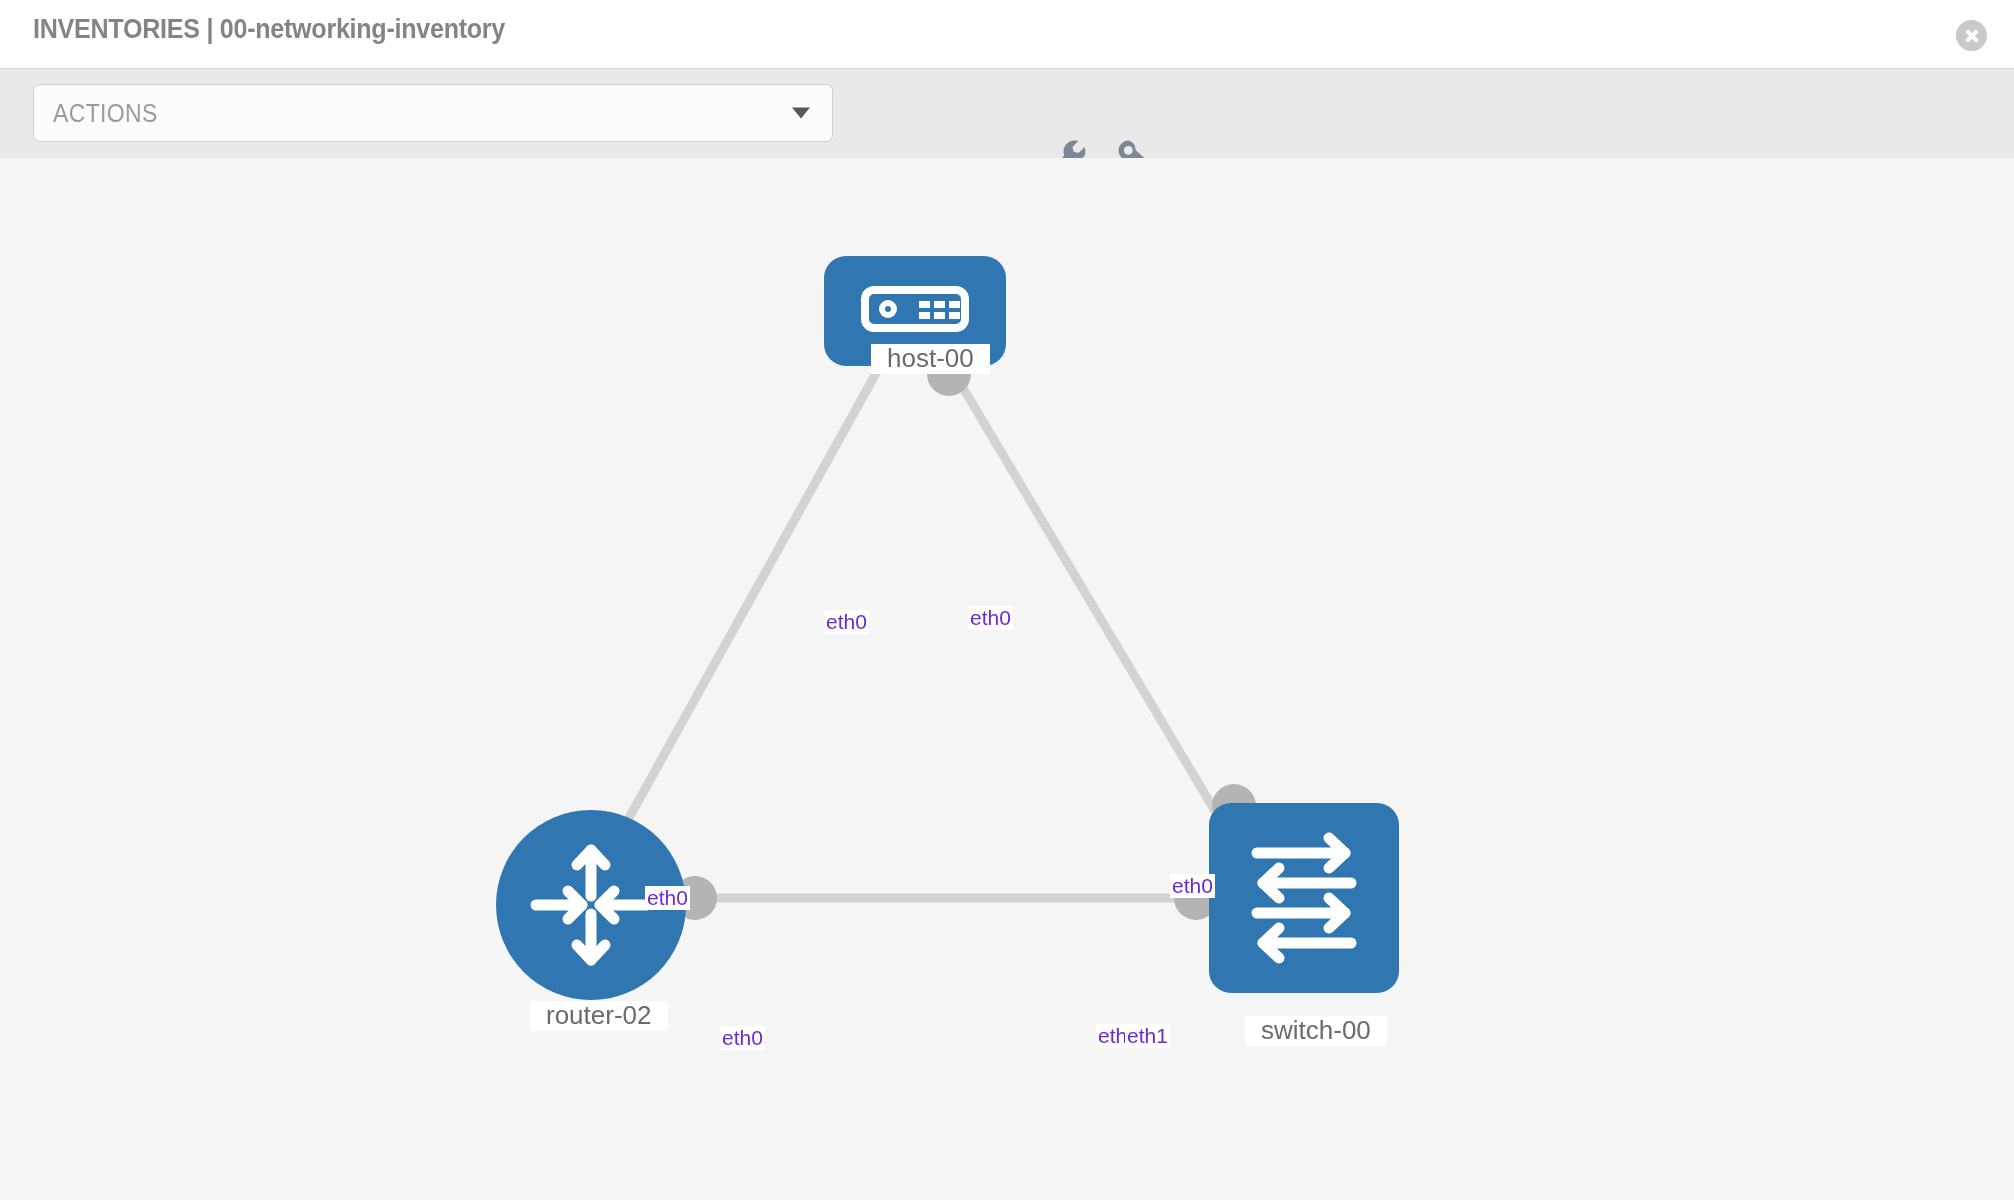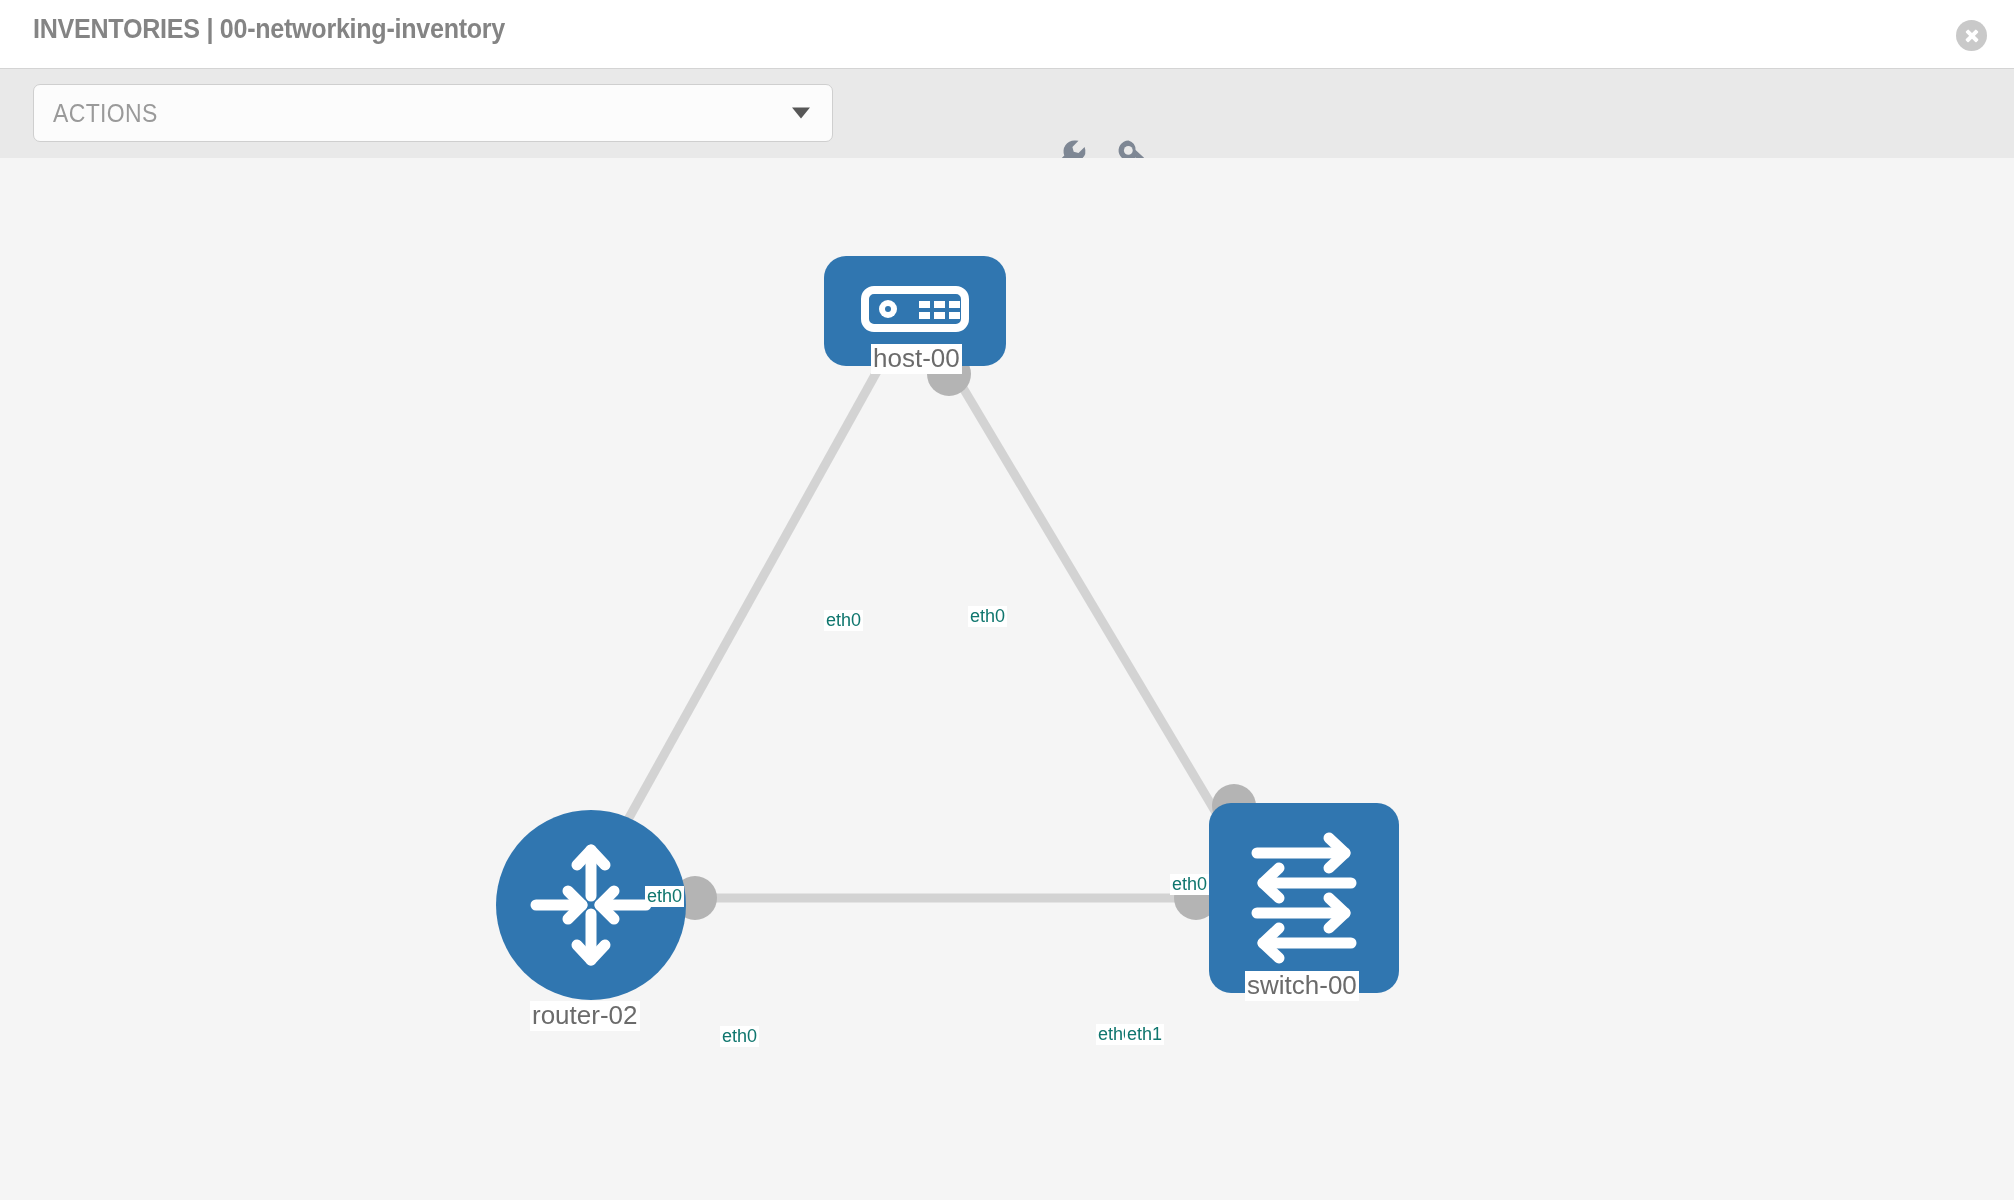--- a/index.html
+++ b/index.html
@@ -84,25 +84,25 @@
     position: absolute; left: 0; top: 0; width: 100%; height: 100%;
     background: #3076b0;
   }
   .node-shape.rounded { border-radius: 22px; }
   .node-shape.circle  { border-radius: 50%; }
   .node-glyph { position: absolute; left: 0; top: 0; width: 100%; height: 100%; }
 
   .node-label {
     position: absolute; white-space: nowrap;
     font-size: 26px; color: #6b6b6b; background: #ffffff;
-    padding: 0 2px; line-height: 1.15;
+    padding: 0 16px; line-height: 1.15;
   }
   .edge-label {
     position: absolute; white-space: nowrap;
-    font-size: 18px; color: #0f766e; background: #ffffff;
+    font-size: 21px; color: #6d28d9; background: #ffffff;
     padding: 0 2px; line-height: 1.15;
   }
 </style>
 </head>
 <body>
 
 <div id="app">
 
   <div id="header">
     <div id="page-title">INVENTORIES | 00-networking-inventory</div>
@@ -190,21 +190,21 @@
           <line x1="48" y1="110" x2="136" y2="110"></line>
           <polyline points="120,95 136,110 120,125"></polyline>
           <line x1="142" y1="140" x2="54" y2="140"></line>
           <polyline points="70,125 54,140 70,155"></polyline>
         </g>
       </svg>
     </div>
 
     <div class="node-label" style="left:871px; top:186px;">host-00</div>
     <div class="node-label" style="left:530px; top:843px;">router-02</div>
-    <div class="node-label" style="left:1245px; top:813px;">switch-00</div>
+    <div class="node-label" style="left:1245px; top:858px;">switch-00</div>
 
     <div class="edge-label" style="left:824px; top:452px;">eth0</div>
     <div class="edge-label" style="left:968px; top:448px;">eth0</div>
     <div class="edge-label" style="left:645px; top:728px;">eth0</div>
     <div class="edge-label" style="left:1170px; top:716px;">eth0</div>
     <div class="edge-label" style="left:720px; top:868px;">eth0</div>
     <div class="edge-label" style="left:1096px; top:866px;">eth0</div>
     <div class="edge-label" style="left:1118px; top:866px;margin-left:7px;">eth1</div>
 
   </div>

